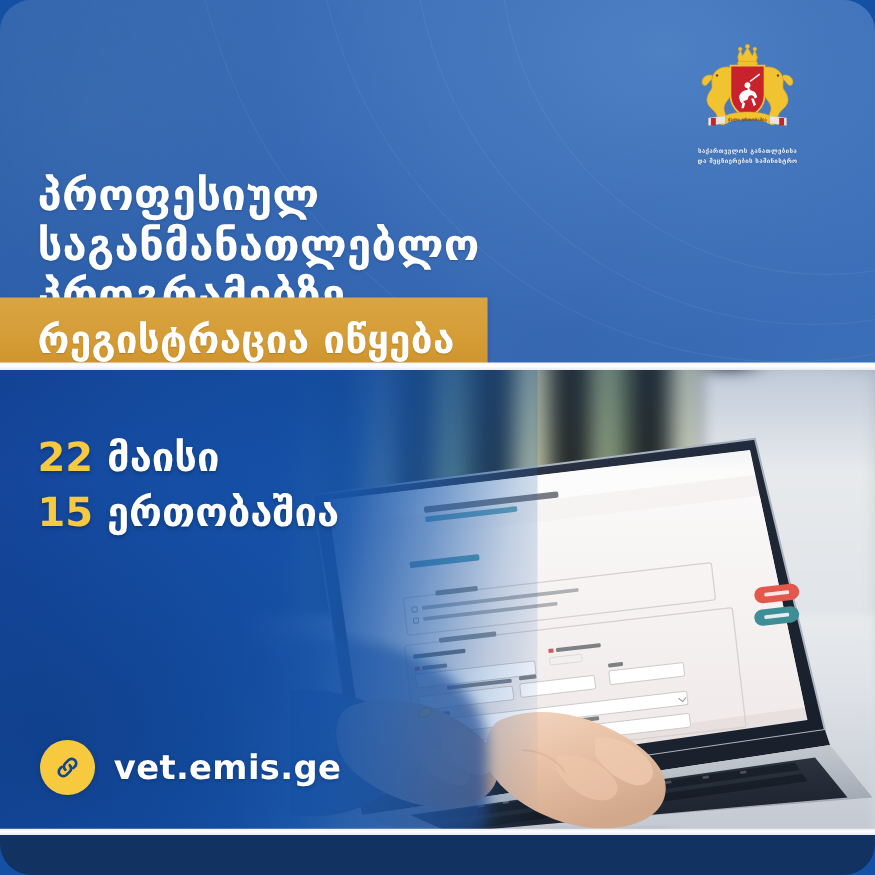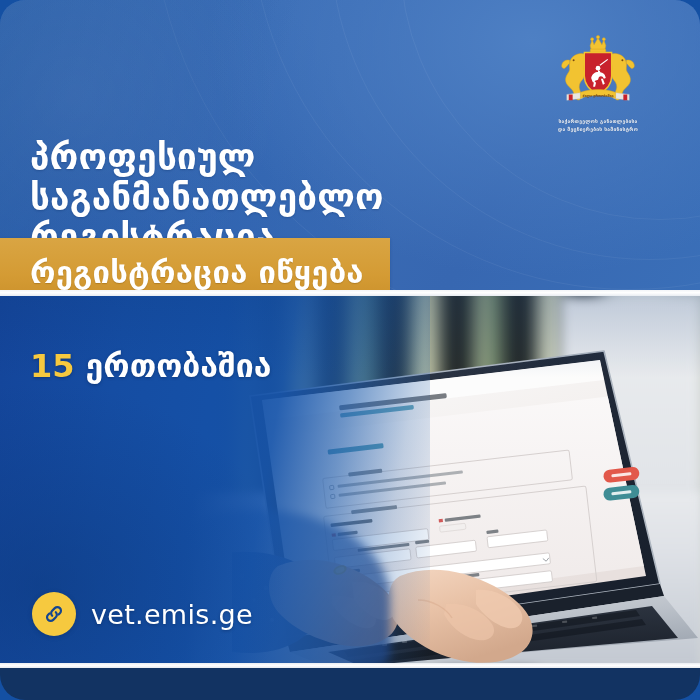--- a/index.html
+++ b/index.html
@@ -158,21 +158,21 @@
 
   
   .url-bar { position:absolute; left:32px; top:592px; display:flex; align-items:center; gap:15px; z-index:6; }
   .link-badge {
     width:44px; height:44px; border-radius:50%;
     background:#f6c93f; display:flex; align-items:center; justify-content:center;
     box-shadow:0 1px 4px rgba(8,36,82,.35);
   }
   .link-badge svg { display:block; }
   .url-text {
-    color:#ffffff; font-weight:400; font-size:27px; letter-spacing:.3px;
+    color:#ffffff; font-weight:700; font-size:27px; letter-spacing:.3px;
     text-shadow:0 1px 3px rgba(8,36,82,.45);
   }
 
   
   .footer-sep {
     position:absolute; left:0; top:663px; width:700px; height:6px;
     background:linear-gradient(180deg,#e9ecf1 0%, #ffffff 40%, #dfe3ea 100%); z-index:8;
   }
   .footer-band {
     position:absolute; left:0; top:668px; width:700px; height:32px;
@@ -244,21 +244,21 @@
       </svg>
     </div>
     <div class="ministry-text">
       <div>საქართველოს განათლებისა</div>
       <div>და მეცნიერების სამინისტრო</div>
     </div>
   </div>
 
   <div class="headline">
     <span class="l1">პროფესიულ</span>
-    <span class="l2">საგანმანათლებლო რეგისტრაცია</span>
+    <span class="l2">საგანმანათლებლო პროგრამებზე</span>
   </div>
 
   <div class="orange-banner">
     <span class="btxt">რეგისტრაცია იწყება</span>
   </div>
 
   <div class="white-sep"></div>
 
   <div class="photo-section">
     <div class="bg-room"></div>
@@ -454,20 +454,24 @@
       </svg>
     </div>
 
     <div class="shirt"></div>
     <div class="blue-overlay"></div>
     <div class="blue-overlay-2"></div>
   </div>
 
   <div class="dates">
     <div class="date-row">
+      <span class="date-num">22</span>
+      <span class="date-word">მაისი</span>
+    </div>
+    <div class="date-row">
       <span class="date-num">15</span>
       <span class="date-word">ერთობაშია</span>
     </div>
   </div>
 
   <div class="url-bar">
     <span class="link-badge">
       <svg width="24" height="24" viewBox="0 0 24 24" xmlns="http://www.w3.org/2000/svg">
         <g fill="none" stroke="#14458f" stroke-width="2.2" stroke-linecap="round">
           <path d="M10.2 13.8 a3.6 3.6 0 0 1 0-5.1 l2.6-2.6 a3.6 3.6 0 1 1 5.1 5.1 l-1.3 1.3"></path>

